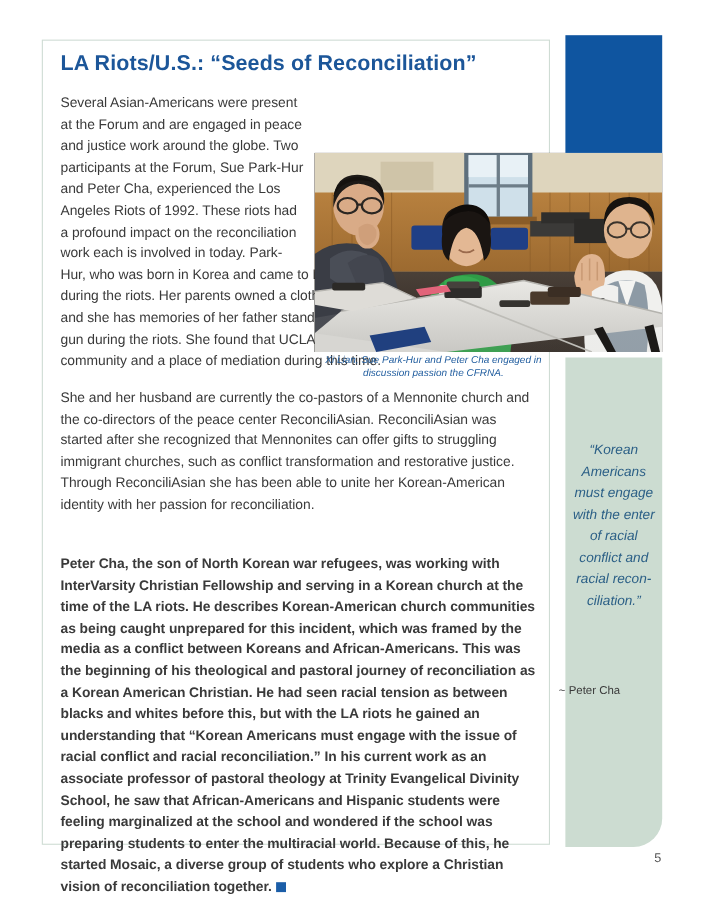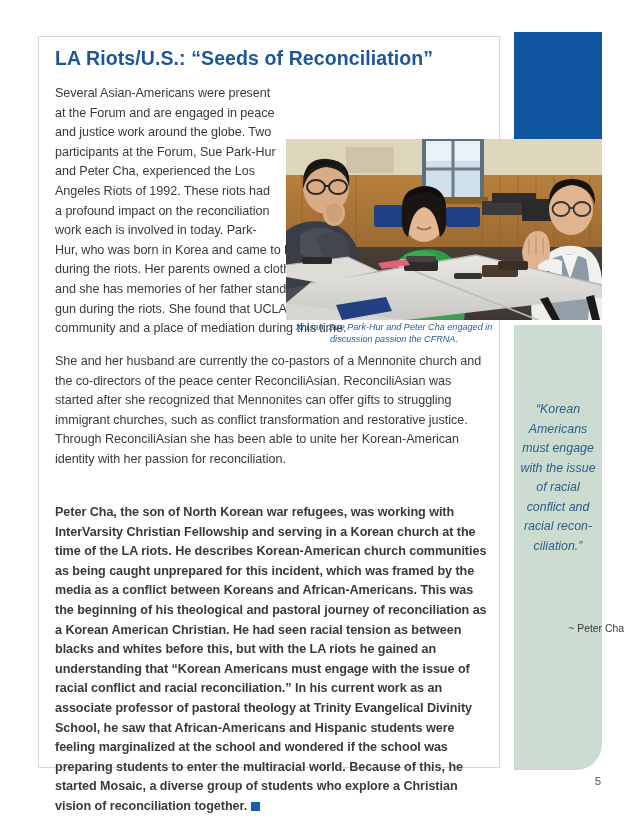--- a/index.html
+++ b/index.html
@@ -156,24 +156,24 @@
     top: 400px;
     width: 84px;
     text-align: center;
     font-size: 12.4px;
     line-height: 19.5px;
     font-style: italic;
     color: #2b5f86;
   }
   #pullquote-attrib {
     position: absolute;
-    left: 540px;
+    left: 508px;
     top: 622px;
     width: 84px;
-    text-align: right;
+    text-align: left;
     font-size: 10.4px;
     line-height: 14px;
     color: #3a3a3a;
   }
 
   
   #page-number {
     position: absolute;
     left: 588px;
     top: 775px;
@@ -346,18 +346,18 @@
   <div class="body-text" id="para-2">She and her husband are currently the co-pastors of a Mennonite church and the co-directors of the peace center ReconciliAsian. ReconciliAsian was started after she recognized that Mennonites can offer gifts to struggling immigrant churches, such as conflict transformation and restorative justice. Through ReconciliAsian she has been able to unite her Korean-American identity with her passion for reconciliation.</div>
 
   <div class="body-text" id="para-3">
     <span>Peter Cha, the son of North Korean war refugees, was working with InterVarsity Christian Fellowship and serving in a Korean church at the time of the LA riots. He describes Korean-American church communities as being caught unprepared for this incident, which was framed by the media as a conflict between Koreans and African-Americans. This was the beginning of his theological and pastoral journey of reconciliation as a Korean American Christian. He had seen racial tension as between blacks and whites before this, but with the LA riots he gained an understanding that “Korean Americans must engage with the issue of racial conflict and racial reconciliation.” In his current work as an associate professor of pastoral theology at Trinity Evangelical Divinity School, he saw that African-Americans and Hispanic students were feeling marginalized at the school and wondered if the school was preparing students to enter the multiracial world. Because of this, he started Mosaic, a diverse group of students who explore a Christian vision of reconciliation together.</span><span class="end-mark"></span>
   </div>
 
   <div id="sidebar-blue"></div>
   <div id="sidebar-gutter"></div>
   <div id="sidebar-green"></div>
 
-  <div id="pullquote">“Korean Americans must engage with the issue of racial conflict and racial recon-ciliation.”</div>
+  <div id="pullquote">“Korean Americans must engage with the enter of racial conflict and racial recon-ciliation.”</div>
   <div id="pullquote-attrib">~ Peter Cha</div>
 
   <div id="page-number">5</div>
 
 </div>
 
 </body></html>

